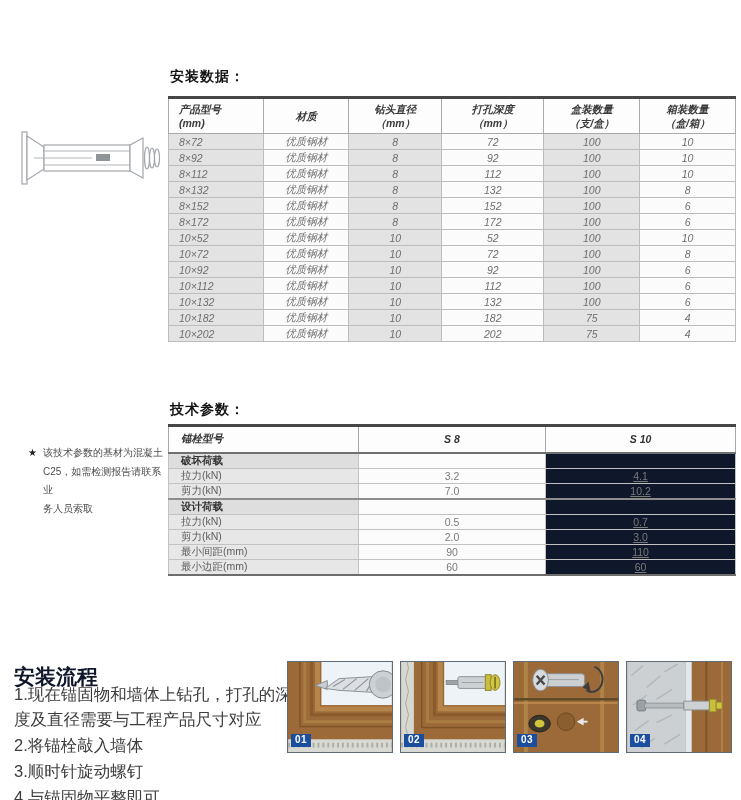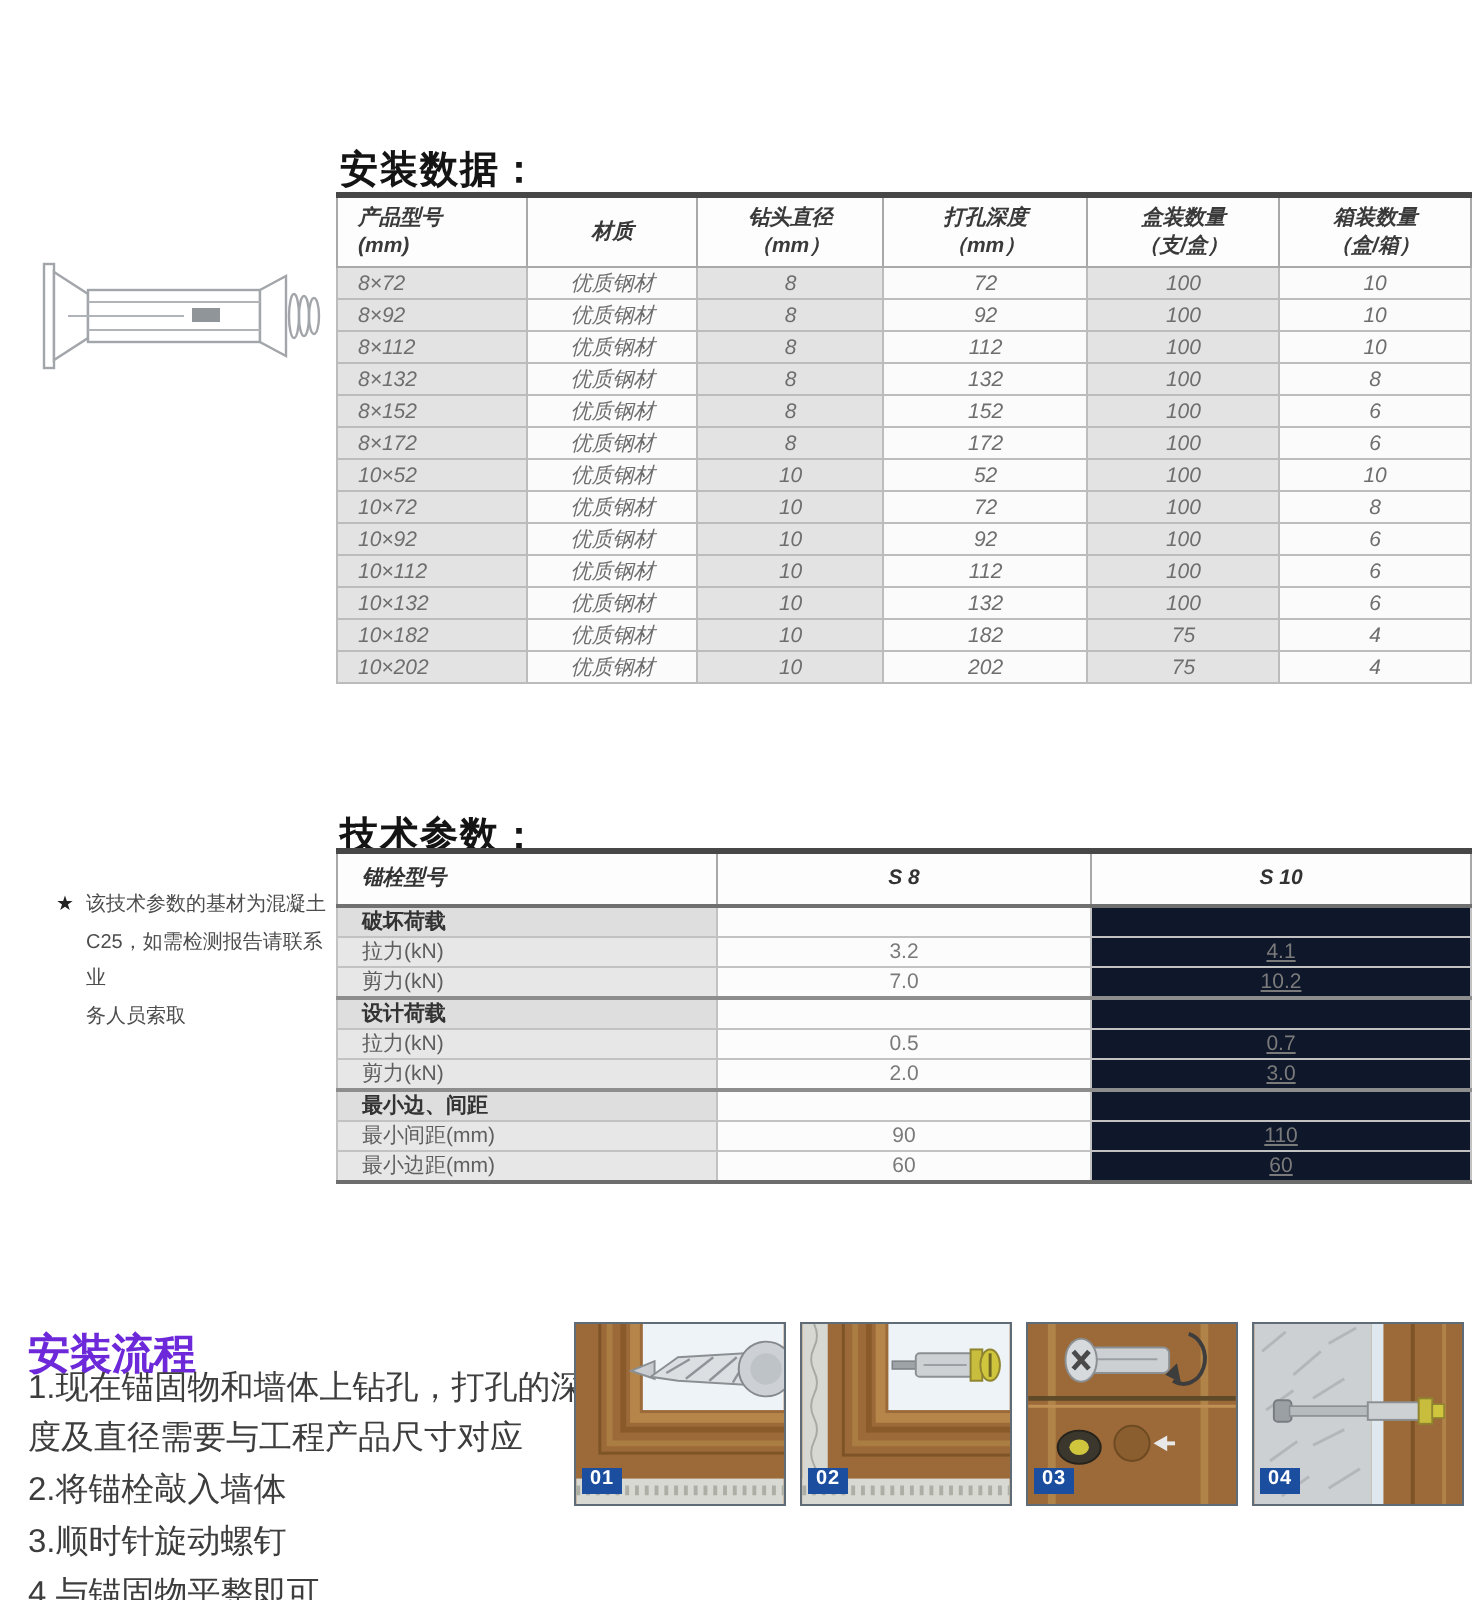--- a/index.html
+++ b/index.html
@@ -4,21 +4,21 @@
 <style>
   * { box-sizing: border-box; }
   html,body { margin:0; padding:0; background:#fff; }
   .page {
     position:relative; width:741px; height:800px; background:#ffffff;
     font-family:"Liberation Sans", sans-serif; overflow:hidden;
   }
 
   
   .section-title {
-    position:absolute; font-size:19px; font-weight:bold; color:#141414;
+    position:absolute; font-size:14px; font-weight:bold; color:#141414;
     letter-spacing:1px;
   }
   .title-install { left:170px; top:56px; }
   .title-tech   { left:170px; top:389px; }
 
   
   .product-drawing { position:absolute; left:12px; top:124px; width:152px; height:68px; }
   .product-drawing svg { width:100%; height:100%; display:block; }
 
   
@@ -73,21 +73,21 @@
   .tech-table td:first-child { text-align:left; padding-left:12px; color:#5e5e5e;margin-top:33px; }
   .tech-table td:nth-child(1){ background:#e7e7e7; }
   .tech-table td:nth-child(2){ background:#fcfcfc; }
   .tech-table td:nth-child(3){ background:#0f172a;text-decoration:underline; }
   .tech-table tr.section-row td { border-top:2px solid #8d8d8d; }
   .tech-table tr.section-row td:first-child { font-weight:bold; color:#333; background:#dedede; }
 
   
   .flow-title {
     position:absolute; left:14px; top:646px; font-size:21px;
-    font-weight:bold; color:#6d28d9;
+    font-weight:bold; color:#0f172a;
   }
   .flow-steps {
     position:absolute; left:14px; top:682px; width:282px;
     font-size:16.5px; color:#3d3d3d; line-height:1.52;
   }
   .flow-steps p { margin:0 0 1px 0; }
 
   .flow-images { position:absolute; left:287px; top:661px; display:flex; gap:7px; }
   .step-img {
     position:relative; width:106px; height:92px;
@@ -294,25 +294,20 @@
         <tr>
           <td>拉力(kN)</td>
           <td>0.5</td>
           <td>0.7</td>
         </tr>
         <tr>
           <td>剪力(kN)</td>
           <td>2.0</td>
           <td>3.0</td>
         </tr>
-        <tr class="section-row">
-          <td>最小边、间距</td>
-          <td></td>
-          <td></td>
-        </tr>
         <tr>
           <td>最小间距(mm)</td>
           <td>90</td>
           <td>110</td>
         </tr>
         <tr>
           <td>最小边距(mm)</td>
           <td>60</td>
           <td>60</td>
         </tr>

